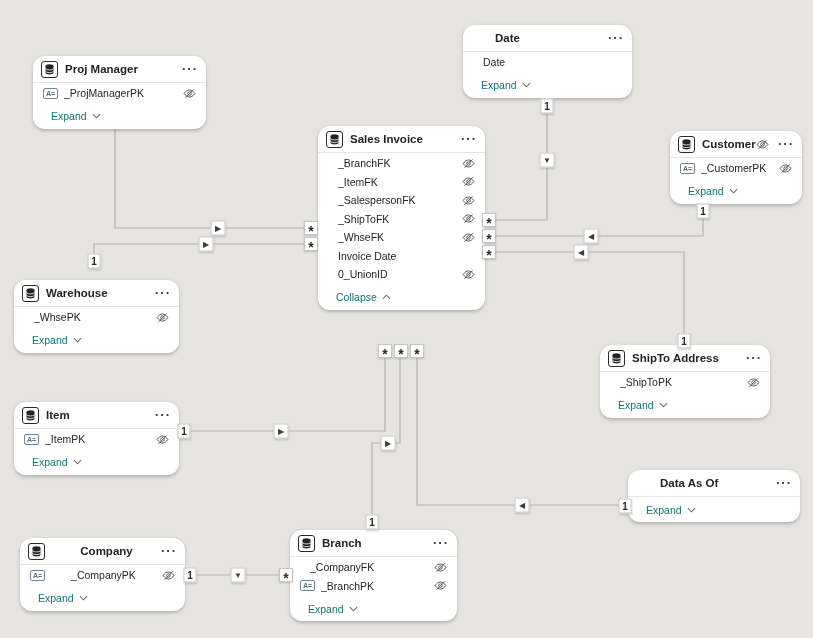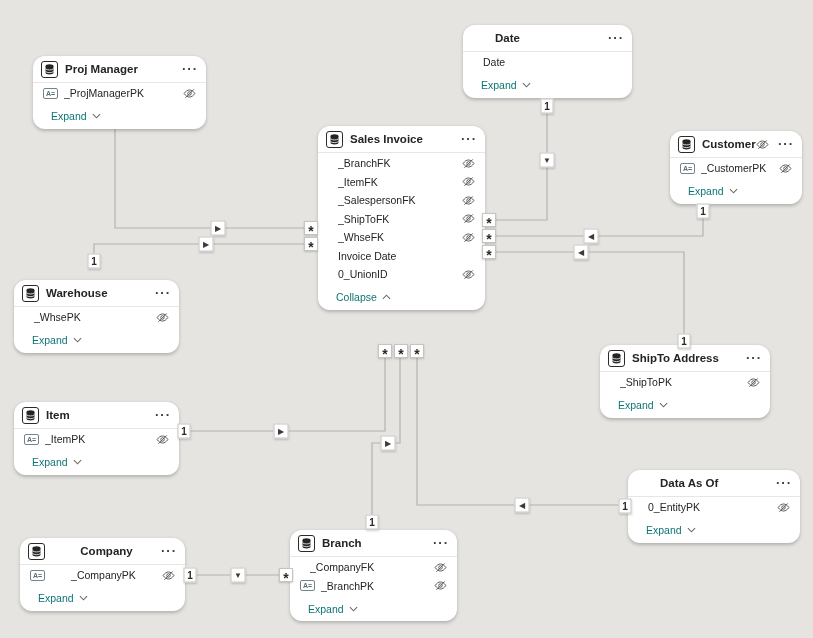--- a/index.html
+++ b/index.html
@@ -352,33 +352,20 @@
           </svg>
         </span>
       </div>
     </div>
     <div class="card" style="left: 628px; top: 470px; width: 172px;">
       <div class="card-header">
         <span class="icon-spacer"></span>
         <span class="t-title">Data As Of</span>
         <span class="ellipsis">···</span>
       </div>
-      <div class="fields">
-        <div class="field-row">
-          <span class="type-spacer"></span>
-          <span class="field-name">0_EntityPK</span>
-          <span class="eye">
-            <svg width="13" height="13" viewBox="0 0 14 14">
-              <path d="M1.2 7C2.9 4.5 4.9 3.2 7 3.2S11.1 4.5 12.8 7C11.1 9.5 9.1 10.8 7 10.8S2.9 9.5 1.2 7Z" fill="none" stroke="#55524f" stroke-width="1"></path>
-              <circle cx="7" cy="7" r="1.9" fill="none" stroke="#55524f" stroke-width="1"></circle>
-              <line x1="2.6" y1="11.6" x2="11.6" y2="2.6" stroke="#55524f" stroke-width="1"></line>
-            </svg>
-          </span>
-        </div>
-      </div>
       <div class="card-footer">
         <span class="footer-label">Expand</span>
         <span class="chev">
           <svg width="9" height="6" viewBox="0 0 10 6">
             <polyline points="1,1 5,5 9,1" fill="none" stroke="#6b6966" stroke-width="1.2"></polyline>
           </svg>
         </span>
       </div>
     </div>
     <div class="card" style="left: 20px; top: 538px; width: 165px; text-align: center;">

